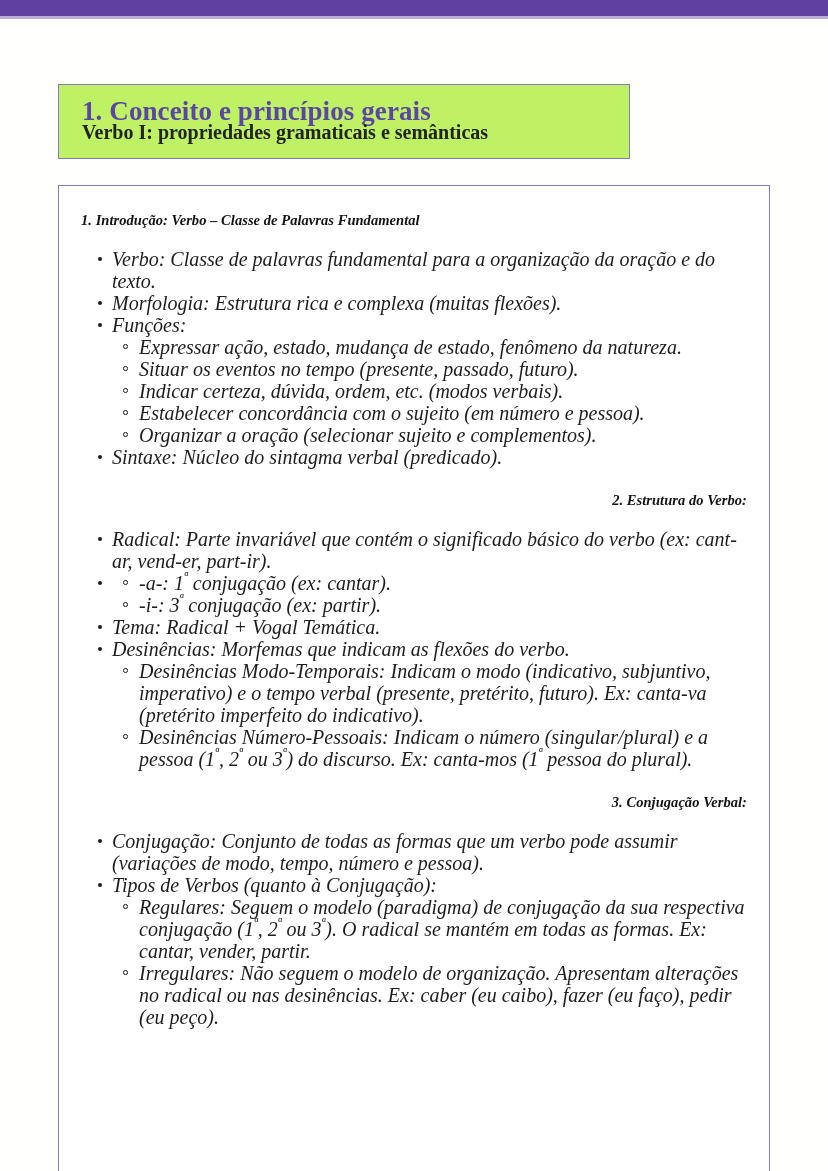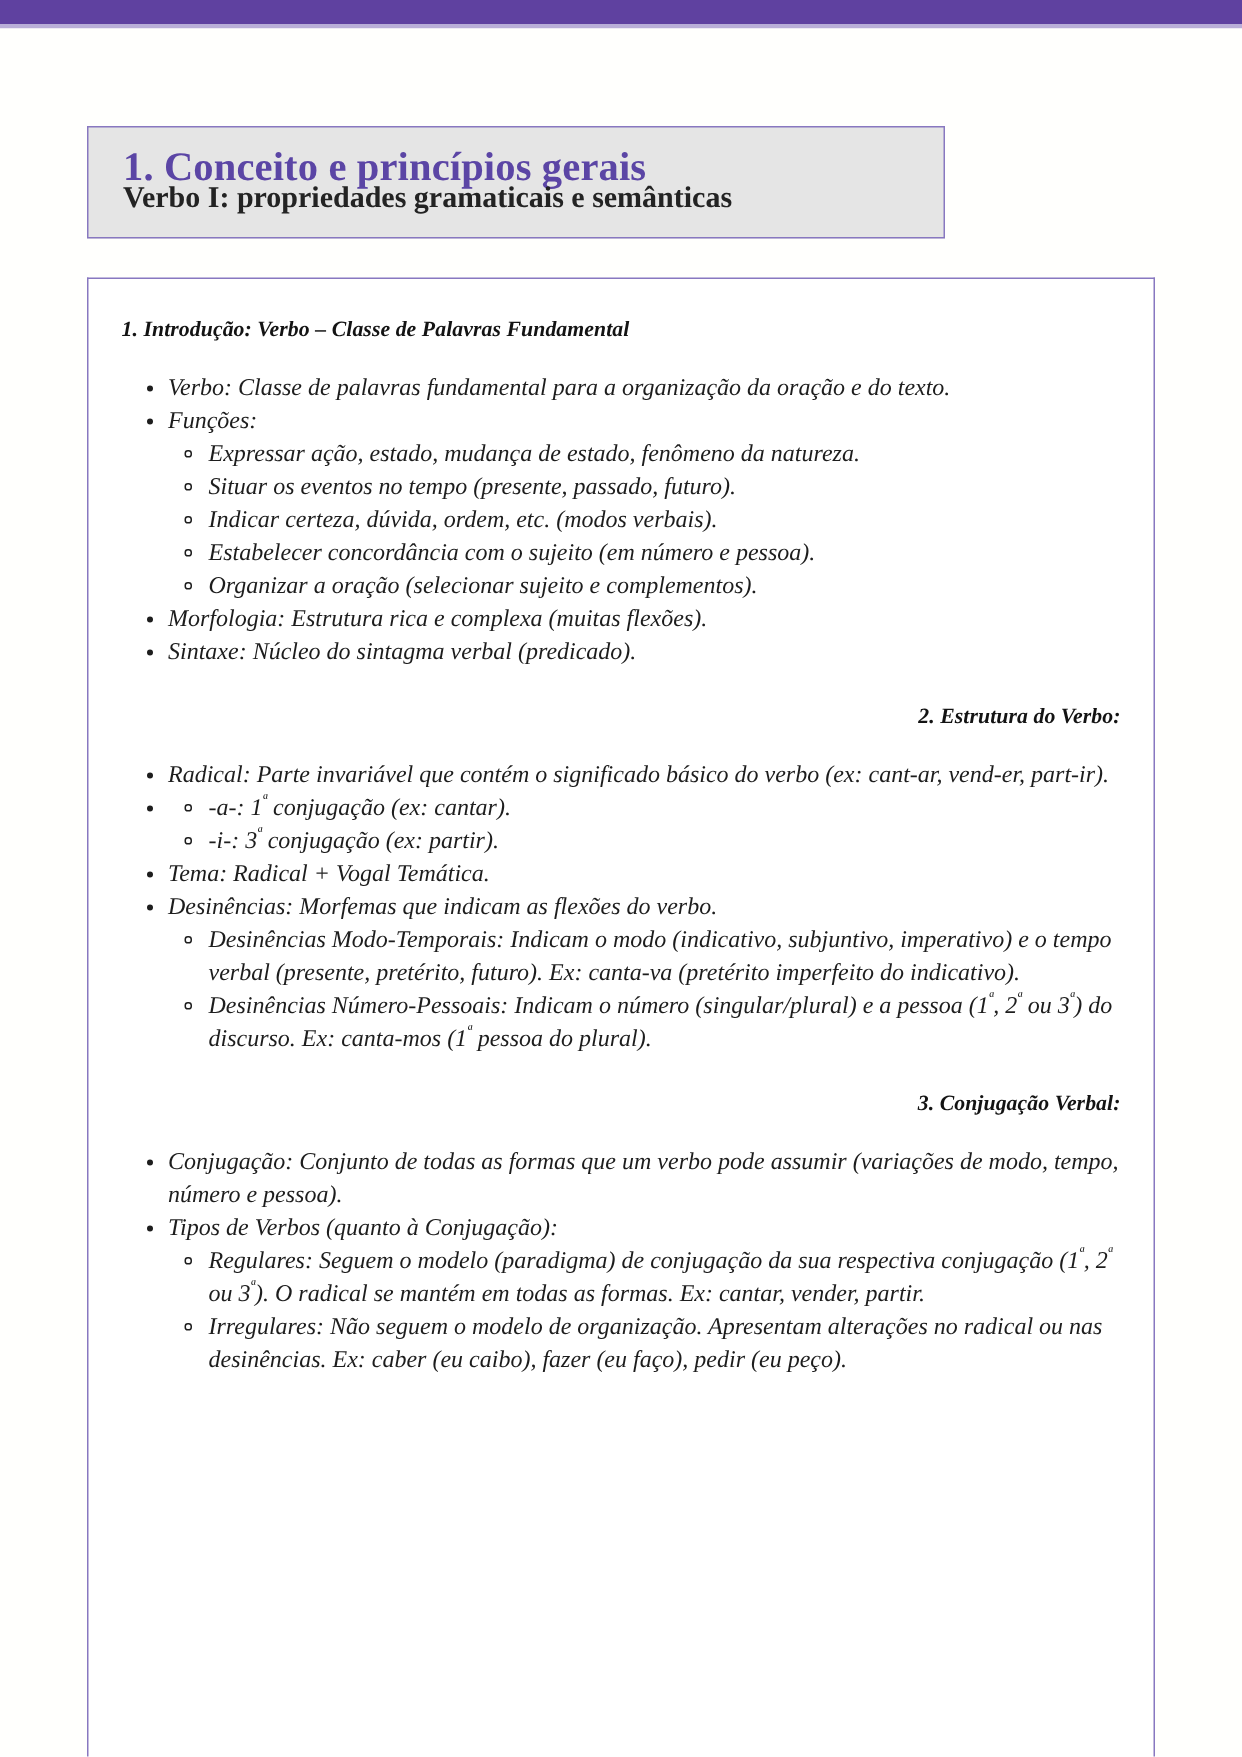--- a/index.html
+++ b/index.html
@@ -41,21 +41,21 @@
 
   
   .title-box {
     position: absolute;
     left: 58px;
     top: 84px;
     width: 572px;
     height: 75px;
     border: 1.5px solid #8878c0;
     box-sizing: border-box;
-    background: #e5e5e5;
+    background: #bef264;
   }
   .doc-title {
     position: absolute;
     left: 23px;
     top: 11px;
     font-size: 27px;
     line-height: 30px;
     font-weight: 700;
     color: #5b45a5;
     letter-spacing: 0.1px;
@@ -100,21 +100,21 @@
 
   ul.lvl1, ul.lvl2 {
     margin: 0;
     padding: 0;
     list-style: none;
   }
   ul.lvl1 { margin-bottom: 4px; }
 
   li.b1, li.b2 {
     position: relative;
-    font-size: 16px;
+    font-size: 20px;
     line-height: 22px;
     color: #1d1d1d;
   }
   li.b1 {
     padding-left: 31px;
     margin-bottom: 0px;
   }
   li.b1::before {
     content: "";
     position: absolute;
@@ -159,28 +159,28 @@
   <div class="doc-title">1. Conceito e princípios gerais</div>
   <div class="doc-subtitle">Verbo I: propriedades gramaticais e semânticas</div>
 </div>
 
 <div class="content-box">
   <div id="sections-root">
       <div class="section">
         <div class="section-heading">1. Introdução: Verbo – Classe de Palavras Fundamental</div>
         <ul class="lvl1">
           <li class="b1"><span>Verbo: Classe de palavras fundamental para a organização da oração e do texto.</span></li>
+          <li class="b1"><span>Morfologia: Estrutura rica e complexa (muitas flexões).</span></li>
           <li class="b1"><span>Funções:</span><ul class="lvl2">
               <li class="b2"><span>Expressar ação, estado, mudança de estado, fenômeno da natureza.</span></li>
               <li class="b2"><span>Situar os eventos no tempo (presente, passado, futuro).</span></li>
               <li class="b2"><span>Indicar certeza, dúvida, ordem, etc. (modos verbais).</span></li>
               <li class="b2"><span>Estabelecer concordância com o sujeito (em número e pessoa).</span></li>
               <li class="b2"><span>Organizar a oração (selecionar sujeito e complementos).</span></li>
             </ul></li>
-          <li class="b1"><span>Morfologia: Estrutura rica e complexa (muitas flexões).</span></li>
           <li class="b1"><span>Sintaxe: Núcleo do sintagma verbal (predicado).</span></li>
         </ul>
       </div>
       <div class="section">
         <div class="section-heading">2. Estrutura do Verbo:</div>
         <ul class="lvl1">
           <li class="b1"><span>Radical: Parte invariável que contém o significado básico do verbo (ex: cant-ar, vend-er, part-ir).</span></li>
           <li class="b1"><ul class="lvl2">
               <li class="b2"><span>-a-: 1<sup>ª</sup> conjugação (ex: cantar).</span></li>
               <li class="b2"><span>-i-: 3<sup>ª</sup> conjugação (ex: partir).</span></li>

